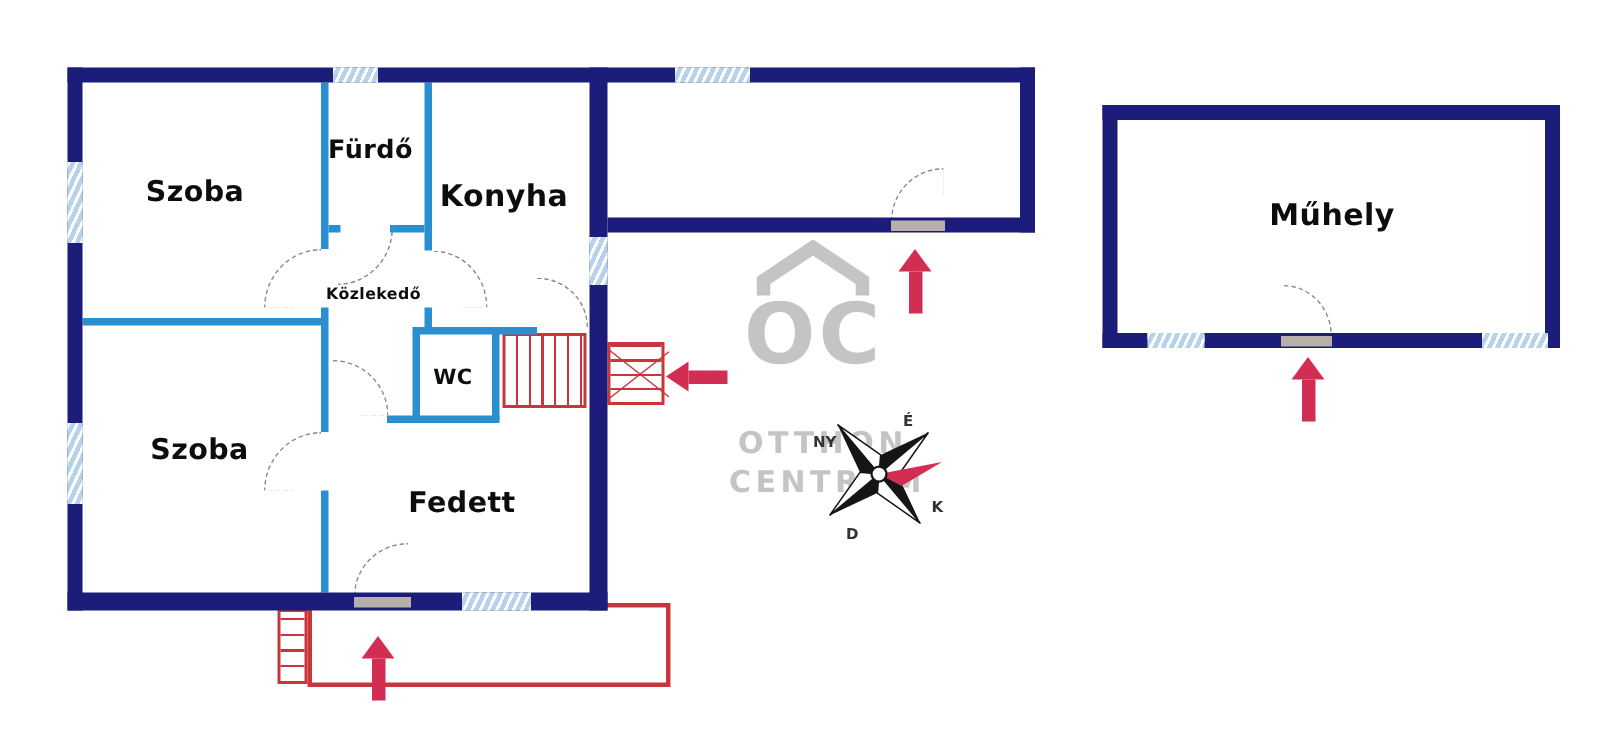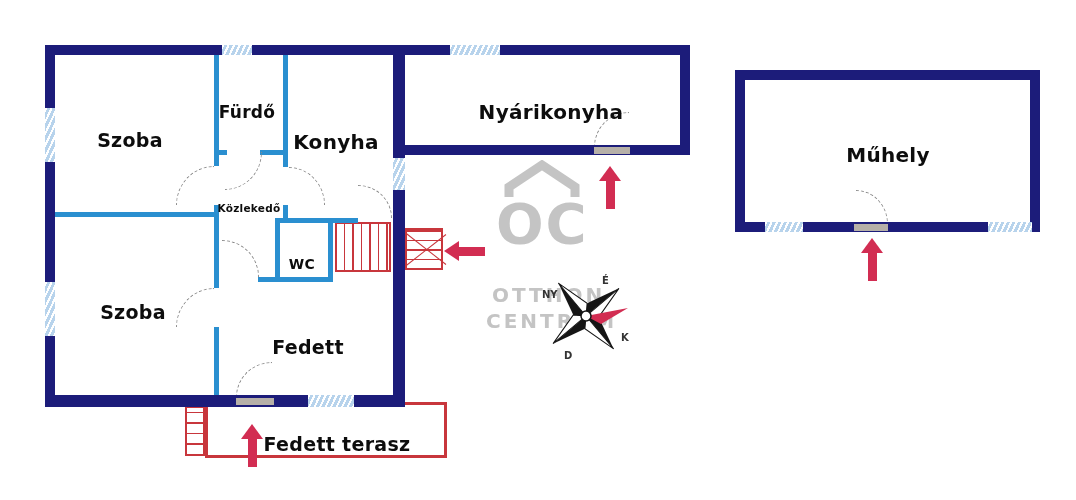--- a/index.html
+++ b/index.html
@@ -9,21 +9,21 @@
   }
   .wall{position:absolute;background:var(--wall,#1c1c7a);z-index:3;}
   .iwall{position:absolute;background:var(--iwall,#2a8fd0);z-index:2;}
   .win{
     position:absolute;z-index:4;background-color:var(--window,#b7d3ec);
     background-image:repeating-linear-gradient(115deg,#ffffff 0 2px,transparent 2px 5px);
   }
   .sill{position:absolute;background:#b6b0a8;z-index:5;}
   .label{
     position:absolute;transform:translate(-50%,-50%);font-weight:bold;color:#0d0d0d;
-    white-space:nowrap;z-index:7;letter-spacing:.3px;margin-top:12px;
+    white-space:nowrap;z-index:7;letter-spacing:.3px;
   }
   .arc{position:absolute;z-index:2;border:1.6px dashed #8a8a8a;box-sizing:border-box;background:transparent;}
   .arc.tl{border-right:none;border-bottom:none;border-top-left-radius:100%;}
   .arc.tr{border-left:none;border-bottom:none;border-top-right-radius:100%;}
   .arc.br{border-left:none;border-top:none;border-bottom-right-radius:100%;}
   .stairs{
     position:absolute;z-index:1;border:2px solid var(--terrace,#c8363c);box-sizing:border-box;
     background-image:repeating-linear-gradient(90deg,transparent 0 7px,var(--terrace,#c8363c) 7px 8.5px);
   }
   .landing{
@@ -134,23 +134,21 @@
     <div class="shaft"></div>
   </div>
 
   <div class="label" style="left:130px;top:128px;font-size:19px;">Szoba</div>
   <div class="label" style="left:247px;top:100px;font-size:17px;">Fürdő</div>
   <div class="label" style="left:336px;top:130px;font-size:20px;">Konyha</div>
   <div class="label" style="left:249px;top:196px;font-size:10.5px;">Közlekedő</div>
   <div class="label" style="left:302px;top:252px;font-size:14px;">WC</div>
   <div class="label" style="left:133px;top:300px;font-size:19px;">Szoba</div>
   <div class="label" style="left:308px;top:335px;font-size:19px;">Fedett</div>
-  <div class="label" style="left:551px;top:100px;font-size:20px;">Nyárikonyha</div>
   <div class="label" style="left:888px;top:143px;font-size:20px;">Műhely</div>
-  <div class="label" style="left:337px;top:432px;font-size:19px;">Fedett terasz</div>
 
   <div class="compass" style="left:540px;top:270px;width:92px;height:92px;">
     <svg width="92" height="92" viewBox="0 0 92 92">
       <g transform="rotate(50 46 46)">
         <polygon points="46,3 46,46 37,37" fill="#151515"></polygon>
         <polygon points="46,3 55,37 46,46" fill="#ffffff" stroke="#151515" stroke-width="1"></polygon>
         <polygon points="89,46 46,46 55,37" fill="#151515"></polygon>
         <polygon points="89,46 55,55 46,46" fill="#ffffff" stroke="#151515" stroke-width="1"></polygon>
         <polygon points="46,89 46,46 55,55" fill="#151515"></polygon>
         <polygon points="46,89 37,55 46,46" fill="#ffffff" stroke="#151515" stroke-width="1"></polygon>

